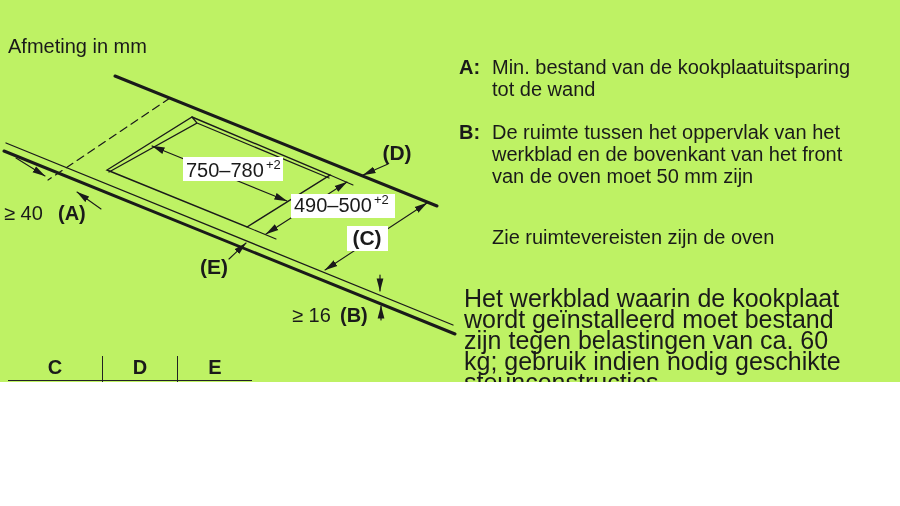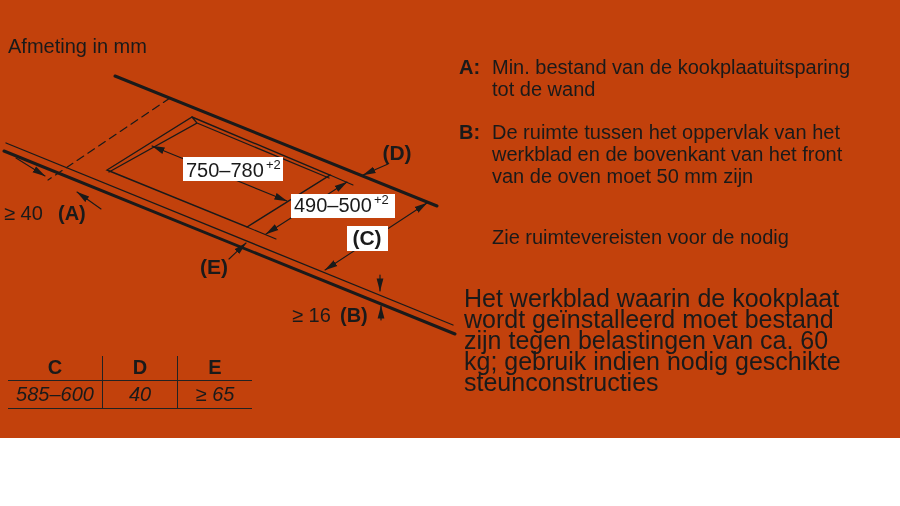--- a/index.html
+++ b/index.html
@@ -1,17 +1,17 @@
 <!DOCTYPE html>
 <html><head>
 <meta charset="utf-8">
 <style>
   html,body{margin:0;padding:0;background:#fff;}
   .page{
-    position:relative;width:900px;height:438px;background:#c2410c;overflow:hidden;
+    position:relative;width:900px;height:382px;background:#bef264;overflow:hidden;
     font-family:"Liberation Sans",sans-serif;color:#1a1a1a;
   }
   .afmeting{
     position:absolute;left:8px;top:35px;font-size:20px;line-height:22px;white-space:nowrap;
   }
   svg.diagram{position:absolute;left:0;top:60px;}
   svg.diagram text{font-family:"Liberation Sans",sans-serif;fill:#1a1a1a;}
 
   
   table.clearance{
@@ -113,17 +113,17 @@
   <div class="note note-a">
     <span class="key">A:</span>
     <span class="txt">Min. bestand van de kookplaatuitsparing tot de wand</span>
   </div>
 
   <div class="note note-b">
     <span class="key">B:</span>
     <span class="txt">De ruimte tussen het oppervlak van het werkblad en de bovenkant van het front van de oven moet 50 mm zijn</span>
   </div>
 
-  <div class="note-zie">Zie ruimtevereisten voor de nodig</div>
+  <div class="note-zie">Zie ruimtevereisten zijn de oven</div>
 
   <div class="note-load">Het werkblad waarin de kookplaat wordt geïnstalleerd moet bestand zijn tegen belastingen van ca. 60 kg; gebruik indien nodig geschikte steunconstructies</div>
 
 </div>
 
 </body></html>

